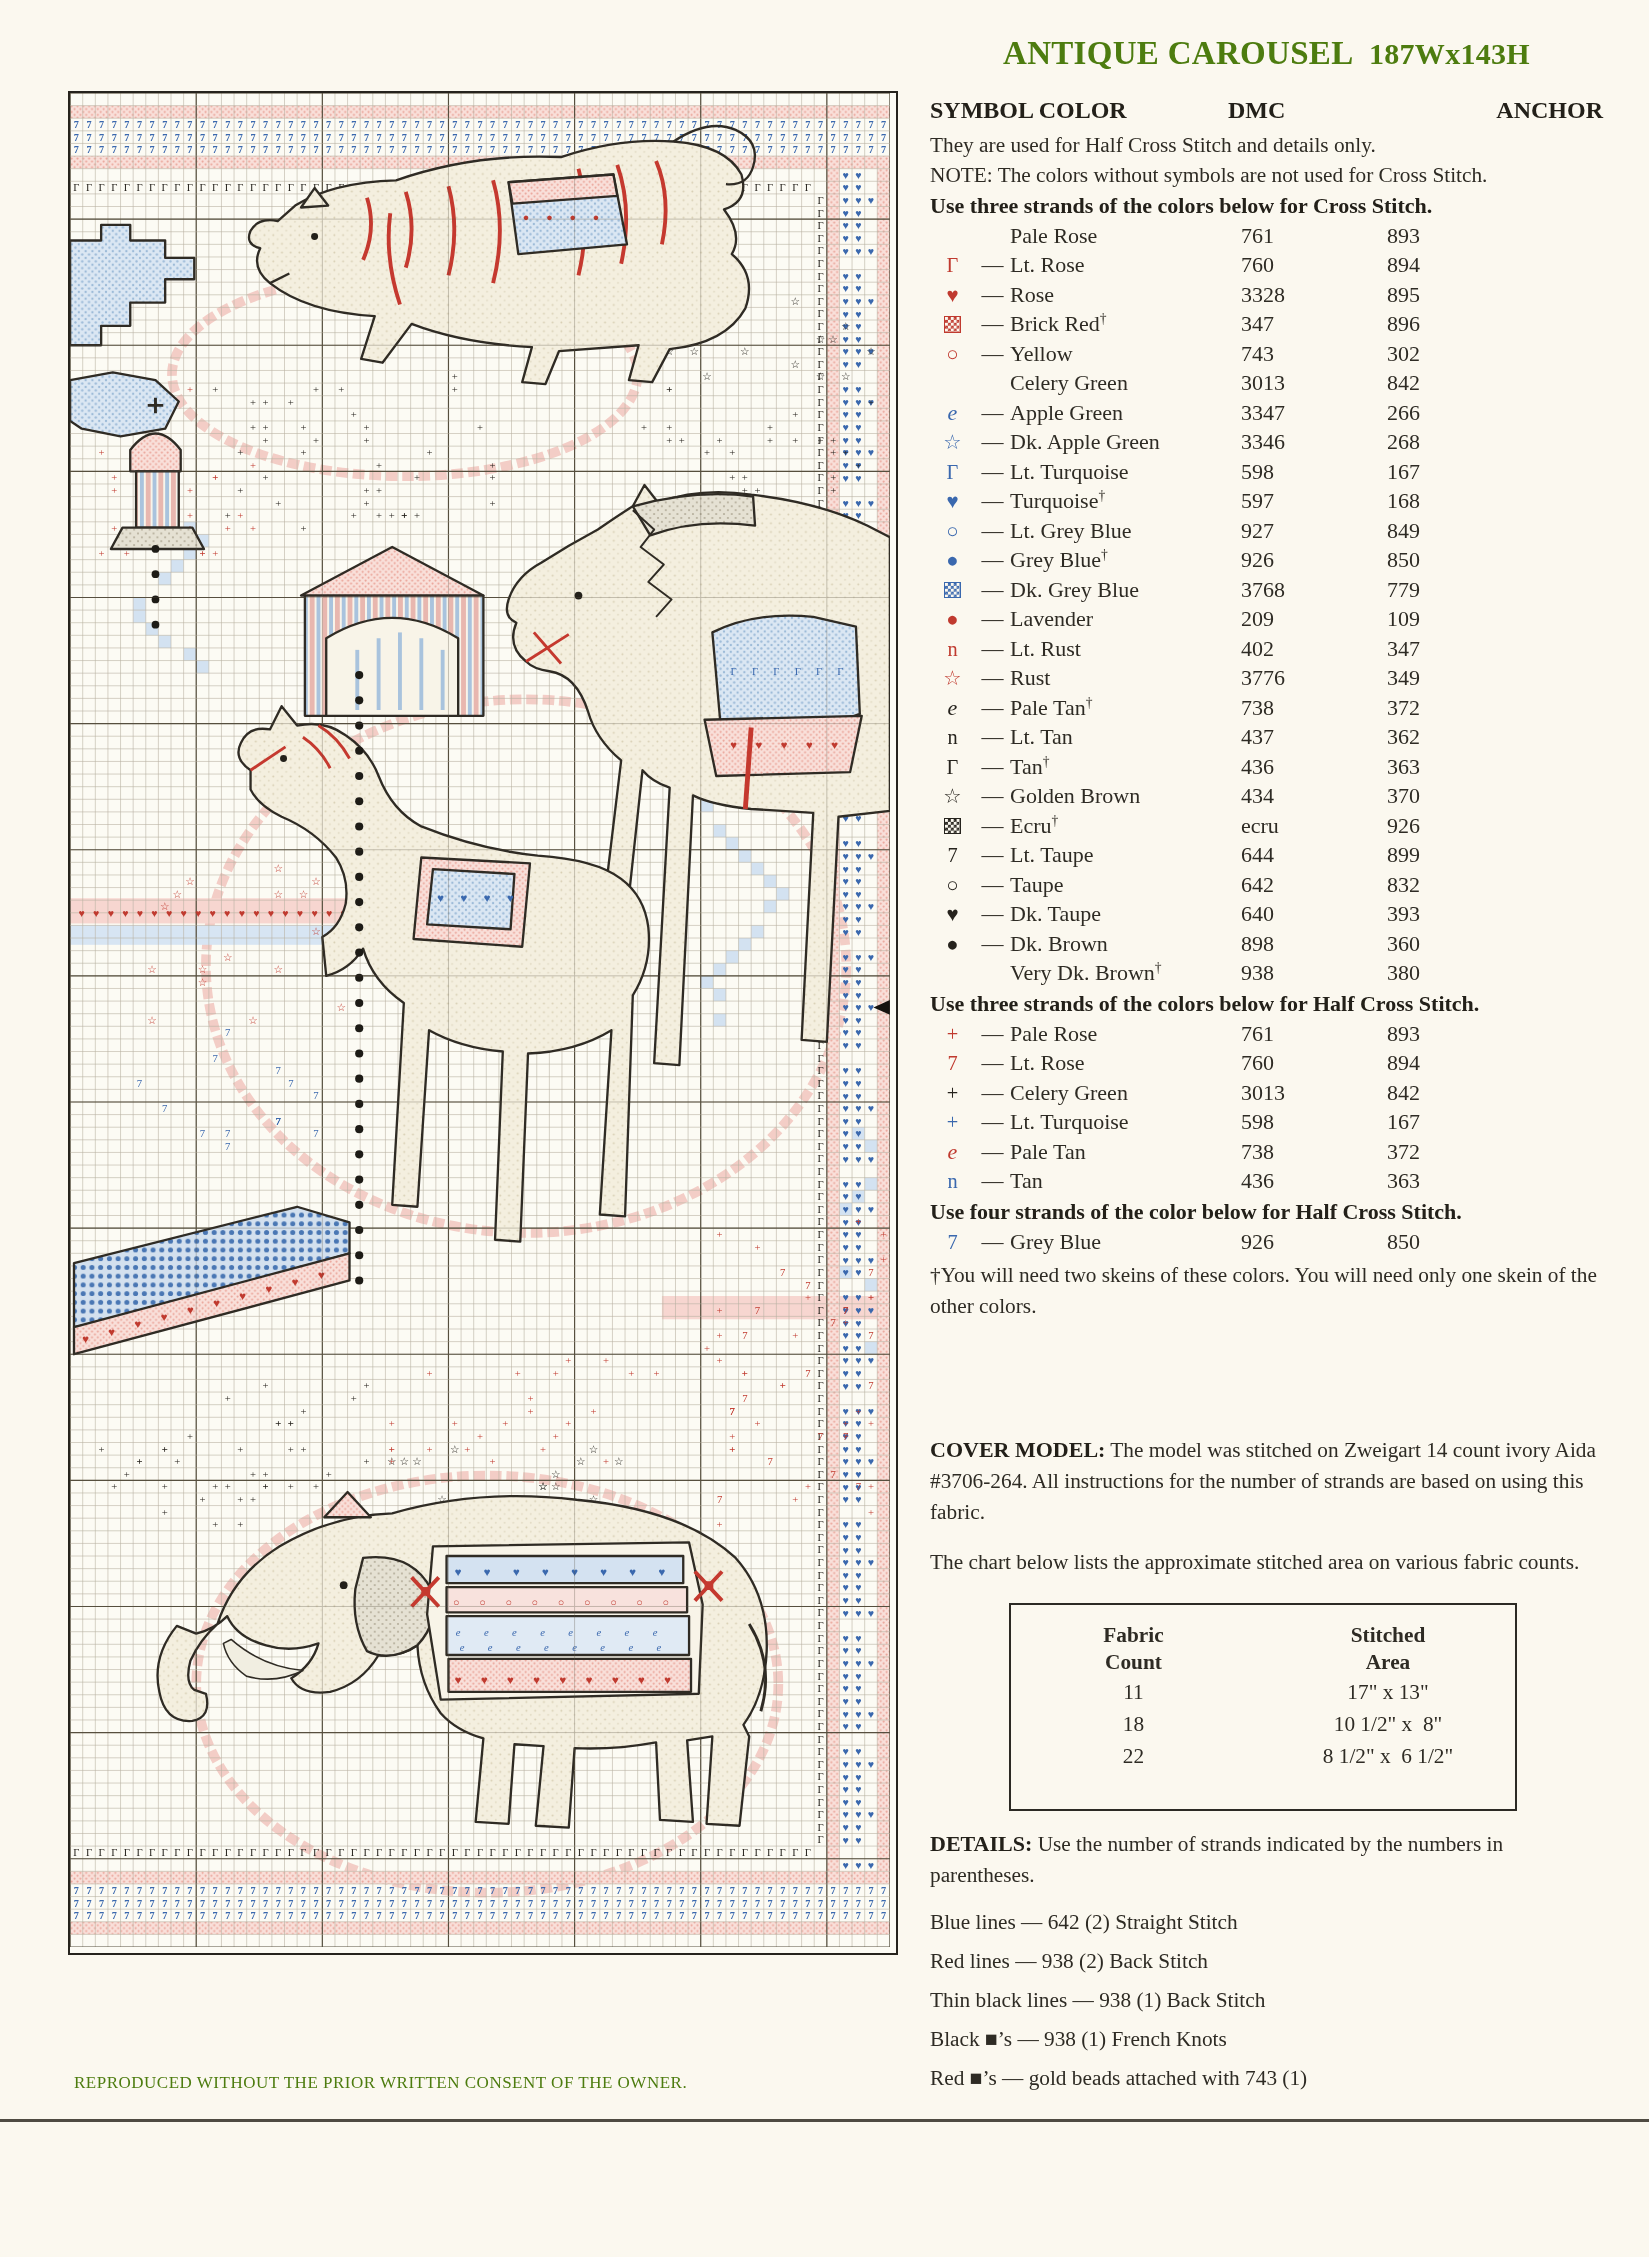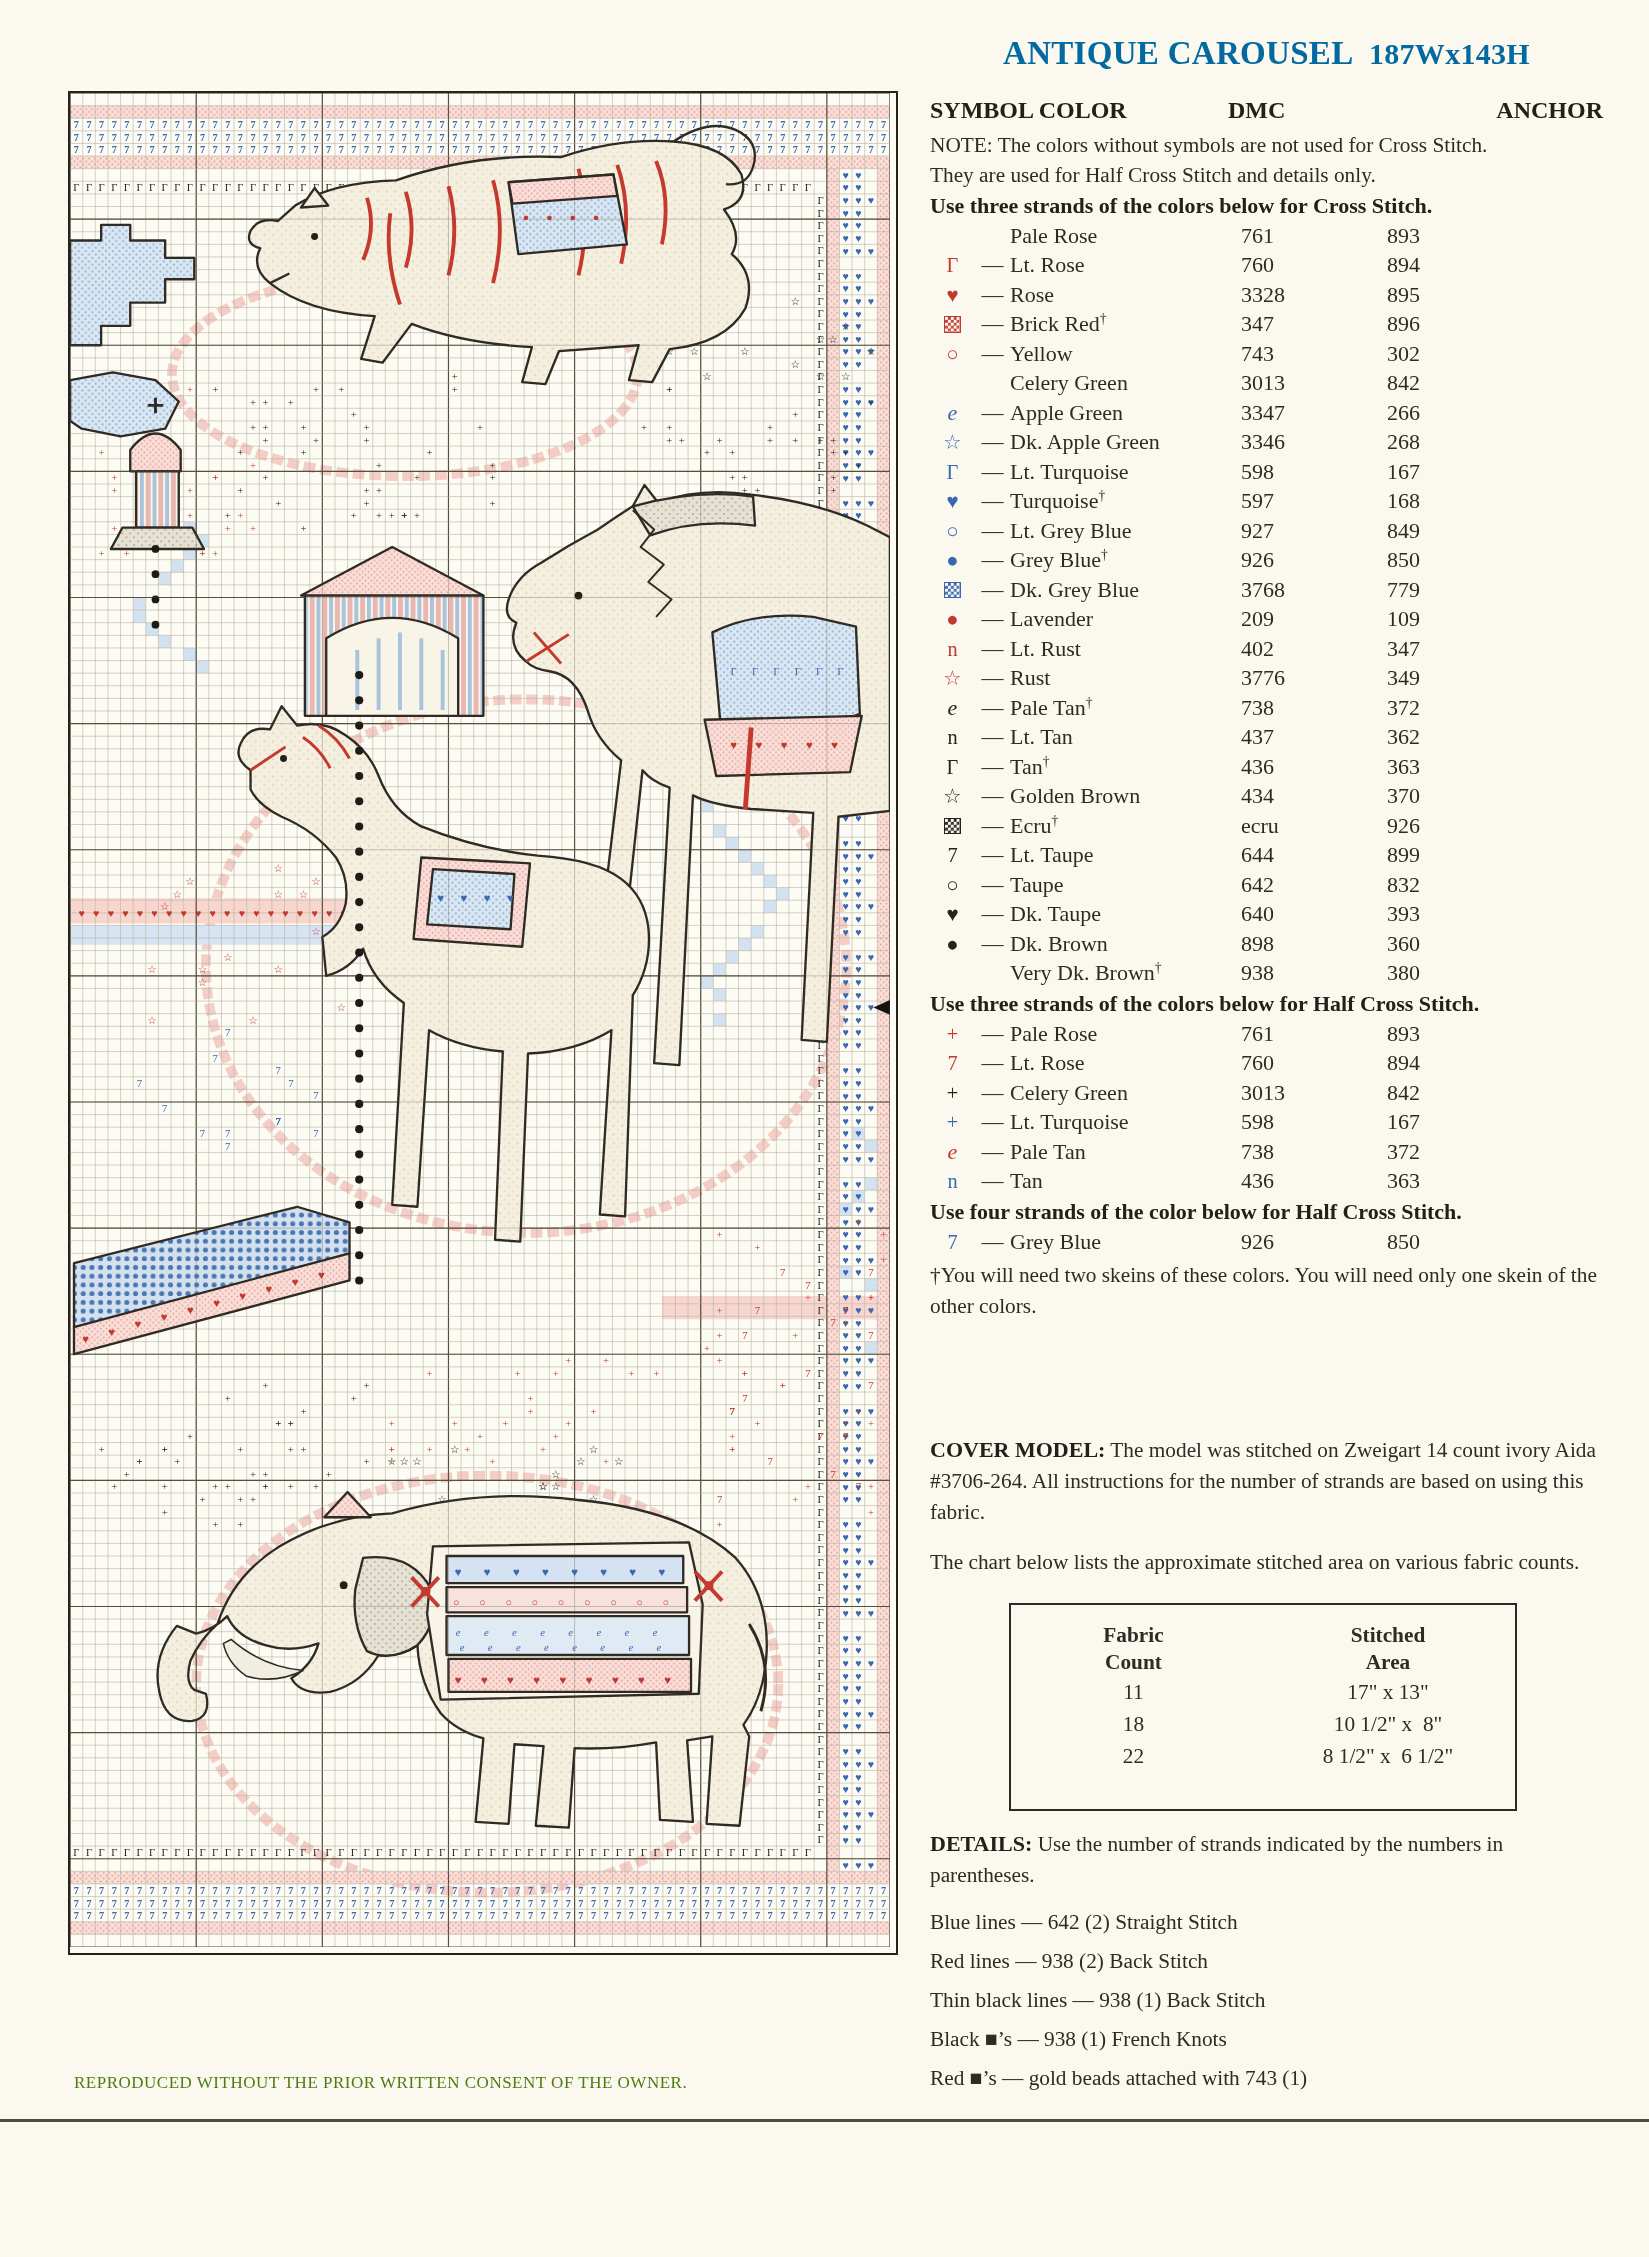--- a/index.html
+++ b/index.html
@@ -10,21 +10,21 @@
                border:2.9px solid #26231d;background:#fcfbf4;}
   svg{display:block}
   svg text{font-family:"Liberation Serif",serif;font-size:11px;text-anchor:middle;}
   svg text.b{fill:#3a68ae}  svg text.r{fill:#c03a2f}  svg text.k{fill:#26231d}
   svg text.g7{font-size:10.5px;font-weight:bold}
   svg text.eb{font-size:12px}
   svg text.ital{font-style:italic}
   .ring{fill:none;stroke:#f3cdc6;stroke-width:10;stroke-dasharray:12 5;}
   
   .right-col{position:absolute;left:930px;top:35px;width:673px;}
-  .title{text-align:center;font-weight:bold;font-size:33px;letter-spacing:0.3px;color:#0369a1;}
+  .title{text-align:center;font-weight:bold;font-size:33px;letter-spacing:0.3px;color:#4d7c0f;}
   .title .dims{margin-left:15.5px;font-size:30px;}
   .key-headers{position:relative;height:33px;margin-top:25px;font-weight:bold;font-size:24px;color:#232019;}
   .kh-sym{position:absolute;left:0;}
   .kh-dmc{position:absolute;left:298px;width:146px;text-align:left;}
   .kh-anchor{position:absolute;right:0;}
   .note{font-size:21.3px;line-height:30px;}
   .key-heading{font-weight:bold;font-size:22px;line-height:30px;margin-top:1px;color:#232019;}
   .key-row{display:grid;grid-template-columns:45px 35px 231px 146px 1fr;height:29.5px;
            font-size:22px;align-items:center;}
   .key-row .sym{text-align:center;font-size:20.4px;line-height:1;}
@@ -1793,22 +1793,22 @@
   <div class="right-col">
     <div class="title">
       <span>ANTIQUE CAROUSEL</span><span class="dims">187Wx143H</span>
     </div>
     <div class="key-headers">
       <span class="kh-sym">SYMBOL COLOR</span>
       <span class="kh-dmc">DMC</span>
       <span class="kh-anchor">ANCHOR</span>
     </div>
     <div class="note" id="key-note">
+        <div>They are used for Half Cross Stitch and details only.</div>
         <div>NOTE: The colors without symbols are not used for Cross Stitch.</div>
-        <div>They are used for Half Cross Stitch and details only.</div>
       </div>
     <div id="key-sections">
         <div class="key-heading">Use three strands of the colors below for Cross Stitch.</div>
         <div class="key-row">
           <span class="sym "></span>
           <span class="dash"></span>
           <span class="name">Pale Rose</span>
           <span class="dmc">761</span>
           <span class="anchor">893</span>
         </div>

